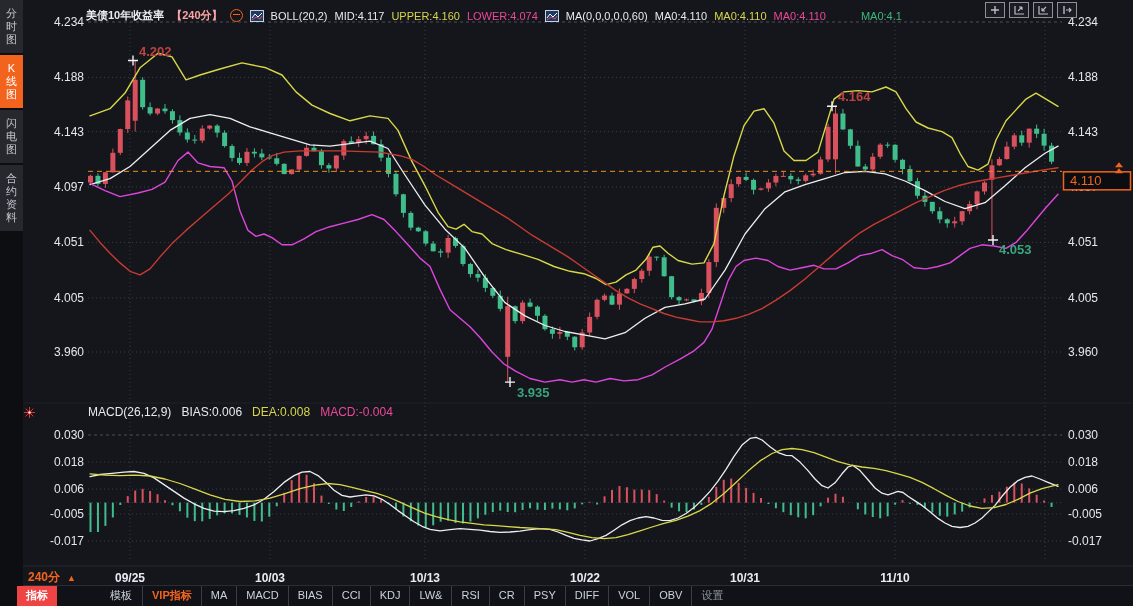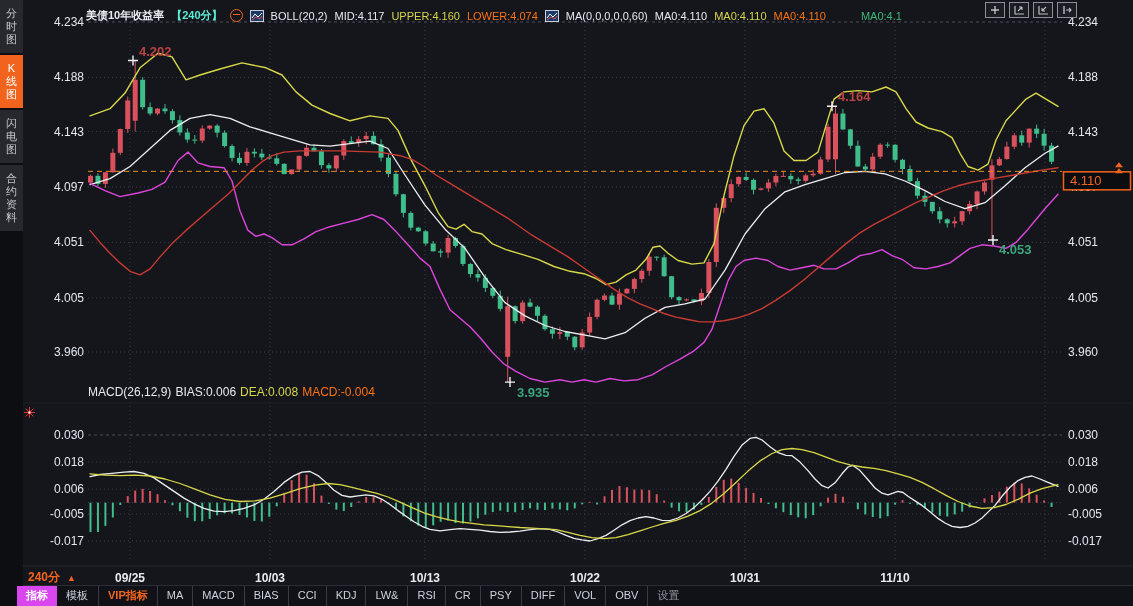--- a/index.html
+++ b/index.html
@@ -12,47 +12,47 @@
   .sidebar{position:absolute;left:0;top:0;width:23px;height:606px;background:#0d0e12;z-index:6;}
   .side-tab{width:23px;padding:7px 0;background:#26282e;margin-bottom:2px;color:#c3c7cf;
             font-size:11px;text-align:center;cursor:pointer;}
   .side-tab span{display:block;line-height:13px;}
   .side-tab.active{background:#f2641e;color:#fff;}
 
   
   .hdr{position:absolute;left:86px;top:6px;height:19px;display:flex;align-items:center;gap:7px;
        z-index:4;font-size:11px;color:#e6eaf0;white-space:nowrap;}
   .bold{font-weight:bold;}
-  .t-orange{color:#5eead4;}.t-yellow{color:#d6d64c;}.t-magenta{color:#f97316;}
+  .t-orange{color:#fca5a5;}.t-yellow{color:#d6d64c;}.t-magenta{color:#ec4899;}
   .t-green{color:#3cb878;padding-left:28px;}.t-white{color:#e6eaf0;}
   .circle-minus{width:11px;height:11px;border:1px solid #f2641e;border-radius:50%;
                 position:relative;display:inline-block;cursor:pointer;}
   .circle-minus::after{content:"";position:absolute;left:2px;right:2px;top:4px;height:1px;background:#f2641e;}
   .mini-chart{display:inline-block;line-height:0;cursor:pointer;}
   .hdr-icons{position:absolute;right:56px;top:2px;display:flex;gap:4px;z-index:6;}
   .icon-btn{width:18px;height:14px;border:1px solid #8b909b;background:#1b1d23;display:flex;
             align-items:center;justify-content:center;cursor:pointer;line-height:0;}
 
   
-  .macd-hdr{position:absolute;left:88px;top:384px;height:16px;display:flex;align-items:center;
-            gap:4px;font-size:12px;z-index:4;white-space:nowrap;}
+  .macd-hdr{position:absolute;left:88px;top:404px;height:16px;display:flex;align-items:center;
+            gap:10px;font-size:12px;z-index:4;white-space:nowrap;}
   .starburst{position:absolute;left:23px;top:406px;z-index:4;line-height:0;}
 
   
   .period-chip{position:absolute;left:28px;top:569px;font-size:12px;font-weight:bold;
                color:#f2641e;z-index:5;display:flex;align-items:center;gap:7px;cursor:pointer;}
   .period-chip .tri{font-size:9px;}
   .toolbar-row{position:absolute;left:0;right:0;bottom:0;height:20px;background:#111218;
                border-top:1px solid #2a2d35;z-index:5;}
   .toolbar{position:absolute;left:17px;bottom:0;height:20px;display:flex;align-items:stretch;
            z-index:6;font-size:11px;}
   .tb{padding:0 9px;color:#cdd2da;border-left:1px solid #383c45;line-height:19px;cursor:pointer;}
   .tb:first-child{border-left:none;}
-  .tb.active{background:#d946ef;color:#fff;font-weight:bold;border-left:none;}
-  .tb.plain{border-left:none;}
+  .tb.active{background:#ef4444;color:#fff;font-weight:bold;border-left:none;}
+  .tb.plain{border-left:none;margin-left:44px;}
   .tb.vip{color:#f2641e;font-weight:bold;margin-left:1px;}
   .tb.dim{color:#8f949d;}
 
   .watermark{position:absolute;right:6px;bottom:6px;font-size:33px;color:#eef1f5;z-index:7;
              letter-spacing:1px;opacity:.93;}
 </style>
 </head>
 <body>
 
 <div class="app">

